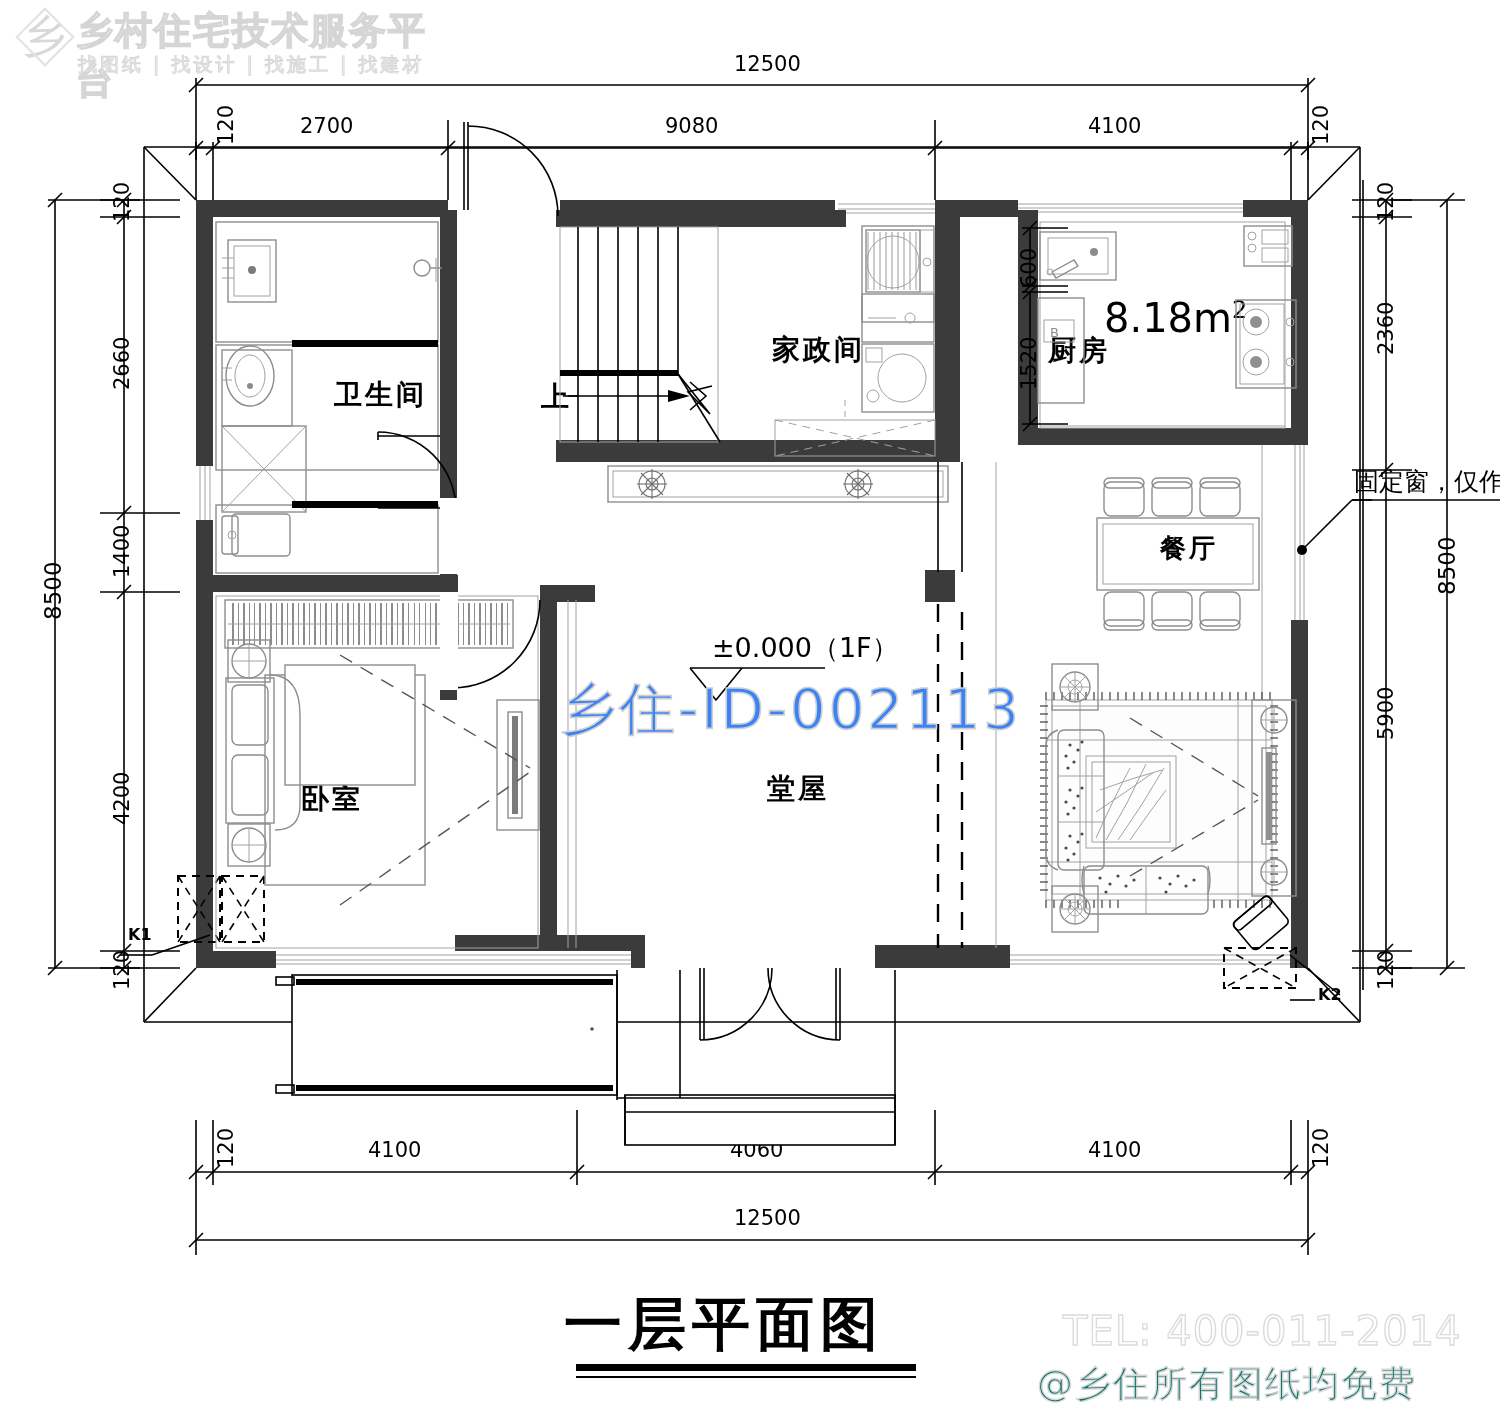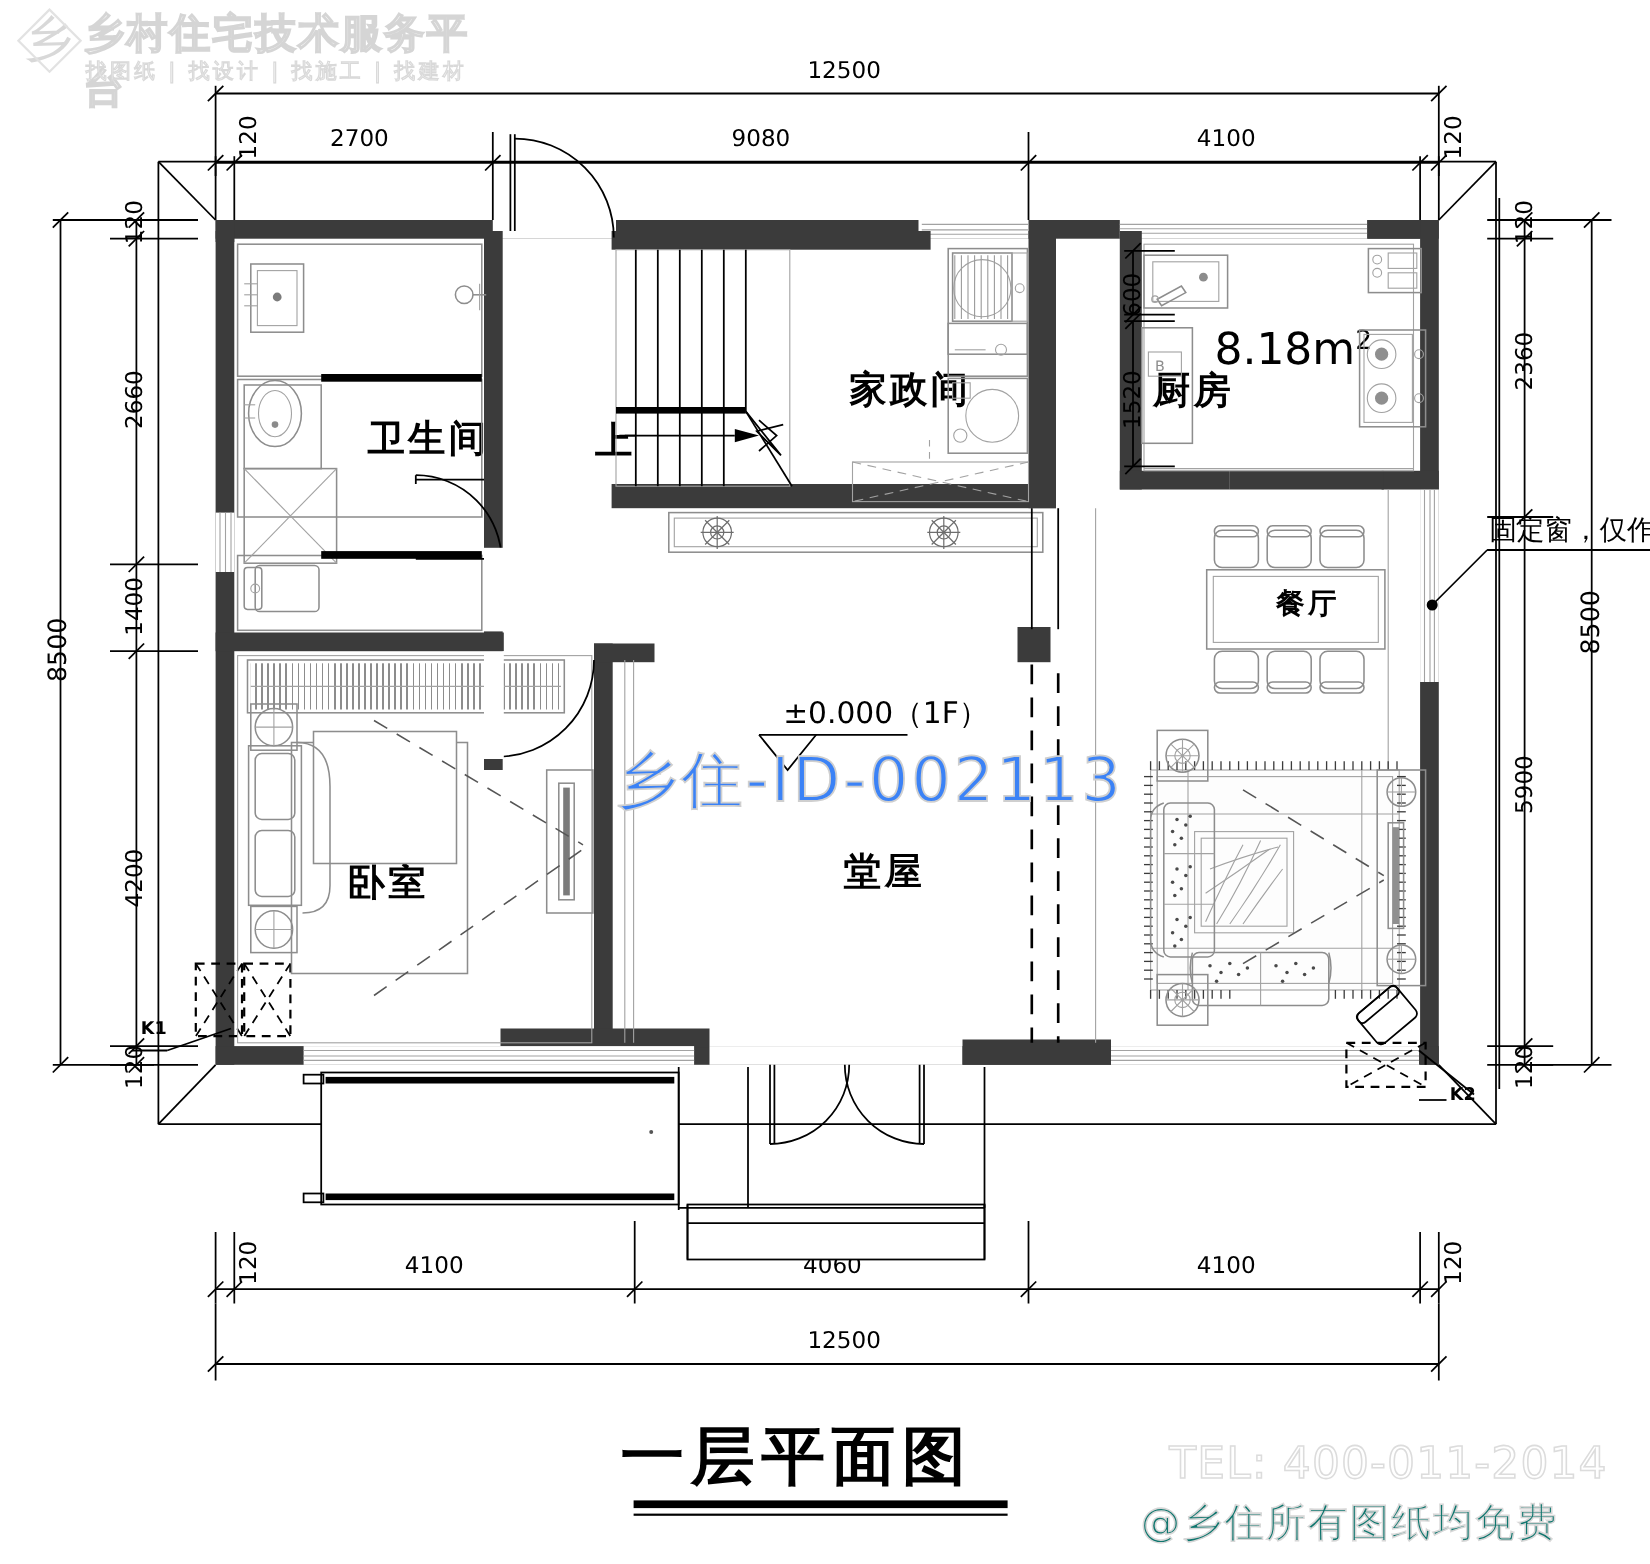--- a/index.html
+++ b/index.html
@@ -37,21 +37,21 @@
   
   #title{left:564px;top:1286px;font-size:58px;font-weight:700;letter-spacing:6px;
          white-space:nowrap;font-family:"DejaVu Sans",sans-serif;}
   #title-rule1{left:576px;top:1364px;width:340px;height:7px;background:#000;}
   #title-rule2{left:576px;top:1376px;width:340px;height:2px;background:#000;}
 
   
   .wall{background:#3b3b3b;}        
   .dimtxt{font-size:21px;font-family:"DejaVu Sans",sans-serif;white-space:nowrap;}
   .dimtxt.v{transform-origin:0 0;transform:rotate(-90deg);}
-  .room{font-size:34px;font-weight:700;letter-spacing:3px;white-space:nowrap;
+  .room{font-size:28px;font-weight:700;letter-spacing:3px;white-space:nowrap;
         font-family:"DejaVu Sans",sans-serif;}
   .room.sm{font-size:26px;}
   .note{font-size:25px;white-space:nowrap;font-family:"DejaVu Sans",sans-serif;}
   .kmark{font-size:16px;font-weight:700;font-family:"DejaVu Sans",sans-serif;}
   .dash{border:1.6px dashed #000;box-sizing:border-box;}
   .vhatch{background:repeating-linear-gradient(0deg,#7a7a7a 0 2px,#fff 2px 6px);}
 
   svg{position:absolute;overflow:visible;}
   .st{fill:none;stroke:#000;stroke-width:1.6;}
   .stg{fill:none;stroke:#8d8d8d;stroke-width:1.4;}
@@ -254,21 +254,21 @@
   <line class="stgt" x1="276" y1="960" x2="631" y2="960"></line>
   <line class="stgt" x1="276" y1="964" x2="631" y2="964"></line>
   <line class="stgt" x1="1010" y1="955" x2="1290" y2="955"></line>
   <line class="stgt" x1="1010" y1="960" x2="1290" y2="960"></line>
   <line class="stgt" x1="1010" y1="964" x2="1290" y2="964"></line>
 </svg>
 
 <div class="abs wall" style="left:925px;top:570px;width:30px;height:32px;"></div>
 
 <div class="abs room" style="left:286px;top:376px;margin-left:48px;">卫生间</div>
-<div class="abs room" style="left:316px;top:780px;">卧室</div>
+<div class="abs room" style="left:301px;top:780px;">卧室</div>
 <div class="abs room" style="left:772px;top:331px;">家政间</div>
 <div class="abs room" style="left:1048px;top:332px;">厨房</div>
 <div class="abs room" style="left:728px;top:770px;margin-left:39px;">堂屋</div>
 <div class="abs room sm" style="left:1160px;top:531px;">餐厅</div>
 <div class="abs room sm" style="left:1085px;top:768px;">餐厅</div>
 
 <div class="abs" style="left:1104px;top:295px;font-size:40px;font-family:'DejaVu Sans',sans-serif;white-space:nowrap;">
   <span>8.18m</span><sup style="font-size:24px;">2</sup>
 </div>
 

